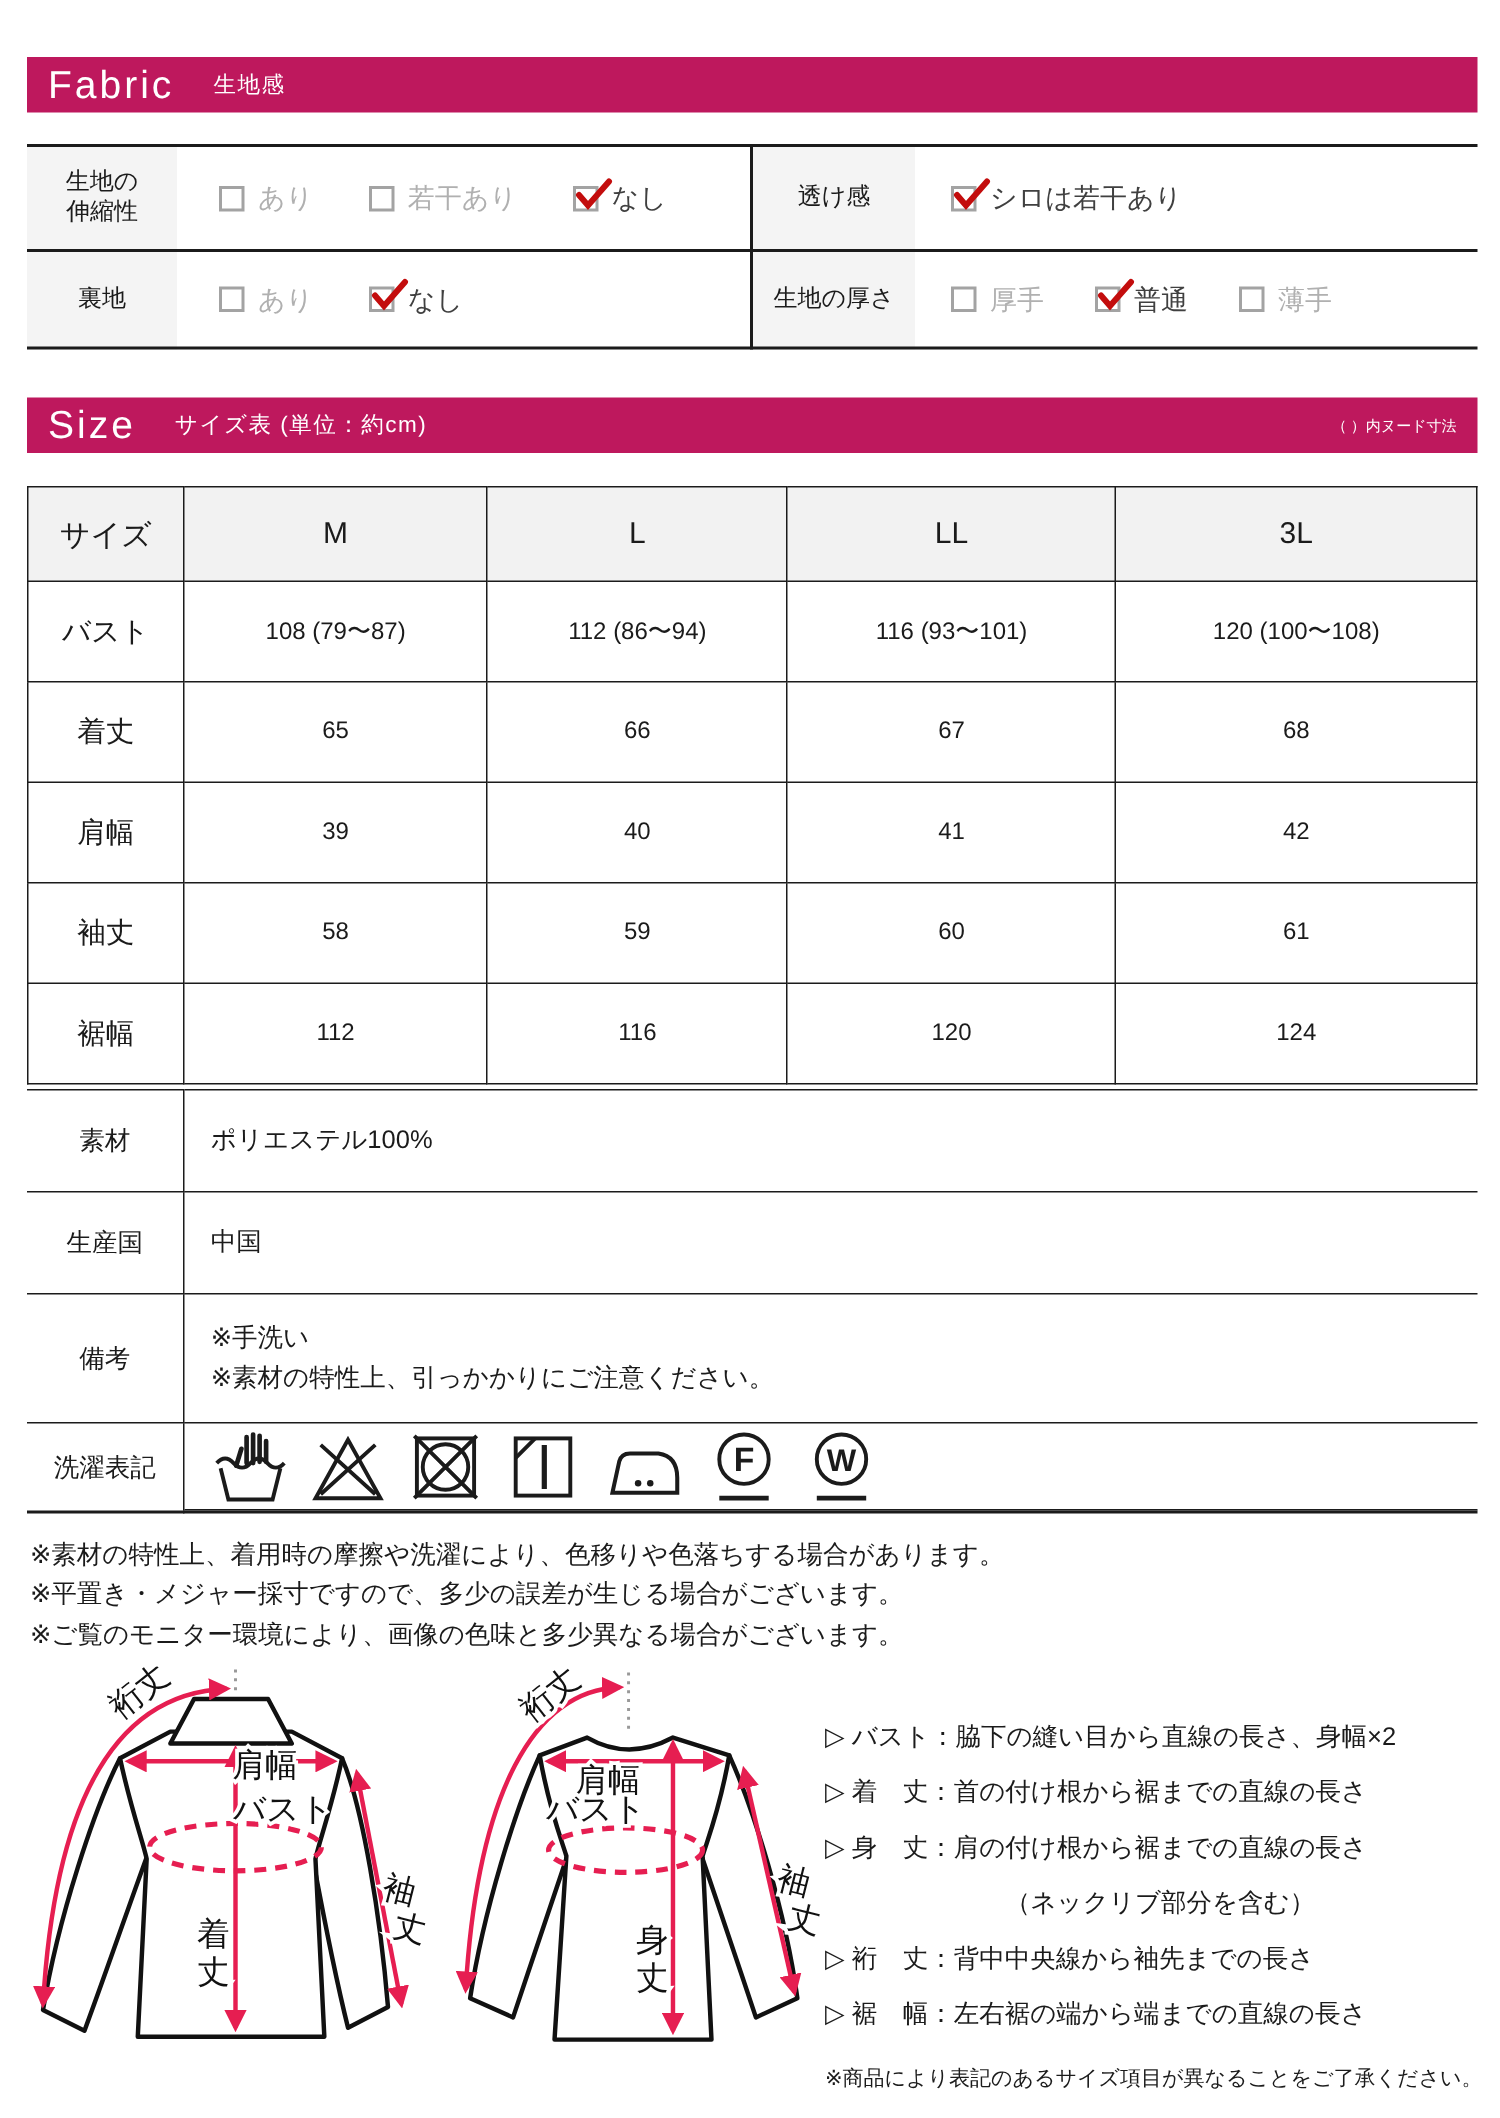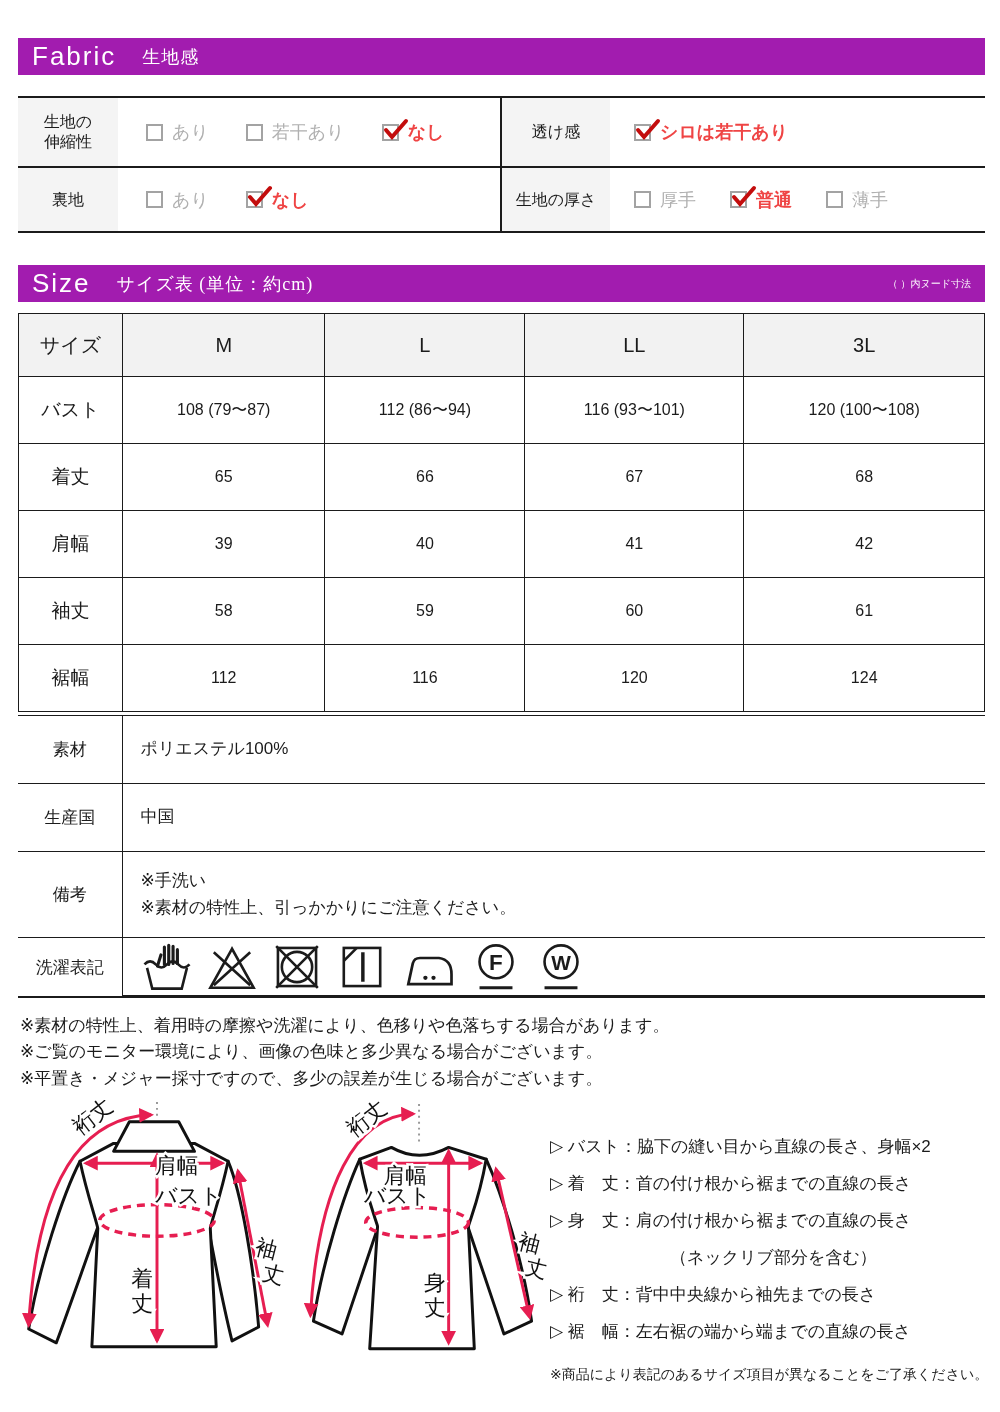--- a/index.html
+++ b/index.html
@@ -4,42 +4,42 @@
 <style>
   * { box-sizing: border-box; margin: 0; padding: 0; }
   body {
     width: 1000px; height: 1412px; overflow: hidden;
     background: #fff; color: #1b1b1b;
     font-family: "Liberation Sans", "DejaVu Sans", sans-serif;
   }
   .wrap { padding: 38px 15px 0 18px; }
 
   
-  .bar { background: #a21caf; color: #fff; height: 37px; display: flex; align-items: center; padding: 0 14px; position: relative; }
+  .bar { background: #be185d; color: #fff; height: 37px; display: flex; align-items: center; padding: 0 14px; position: relative; }
   .bar .en { font-size: 26px; letter-spacing: 2px; font-weight: 400; }
-  .bar .ja { font-size: 18px; margin-left: 26px; letter-spacing: 1px; font-family: Liberation Serif, serif; }
+  .bar .ja { font-size: 15px; margin-left: 26px; letter-spacing: 1px; }
   .bar .right-note { position: absolute; right: 14px; font-size: 10px; }
 
   
   .fabric-table { display: grid; grid-template-columns: 100px 382px 110px 375px; grid-template-rows: 70px 65px; border-top: 2px solid #1b1b1b; margin-top: 21px; }
   .fcell { border-bottom: 2px solid #1b1b1b; display: flex; align-items: center; }
   .flabel { background: #f4f4f4; justify-content: center; text-align: center; font-size: 16px; line-height: 1.25; }
   .fdiv { border-left: 2px solid #1b1b1b; }
   .fopts { padding-left: 28px; gap: 37px; }
   .fopts.tight { gap: 34px; padding-left: 24px; }
   .opt { display: flex; align-items: center; }
   .cbx { width: 17px; height: 17px; border: 2px solid #a3a3a3; position: relative; flex: none; background: #fff; }
   .cbx svg { position: absolute; left: -1px; top: -7px; overflow: visible; }
   .opt-t { margin-left: 9px; font-size: 18px; }
   .opt.unchecked .opt-t { color: #b0b0b0; }
-  .opt.checked .opt-t { color: #ef4444; font-weight: bold; }
+  .opt.checked .opt-t { color: #404040; font-weight: normal; }
 
   
   table { border-collapse: collapse; width: 100%; }
-  .size-table { margin-top: 11px; }
+  .size-table { margin-top: 22px; }
   .size-table th, .size-table td { border: 1.5px solid #1b1b1b; text-align: center; font-weight: 400; }
   .size-table thead th { background: #f2f2f2; height: 63px; font-size: 20px; }
   .size-table .col-label { width: 104px; }
   .size-table tbody th { font-size: 19px; height: 67px; background: #fff; }
   .size-table tbody td { font-size: 16px; }
 
   
   .specs { margin-top: 3px; border-top: 1.5px solid #1b1b1b; border-bottom: 2px solid #1b1b1b; }
   .specs td { border-bottom: 1.5px solid #1b1b1b; }
   .specs .slabel { width: 104px; text-align: center; font-size: 17px; border-right: 1.5px solid #1b1b1b; }
@@ -270,22 +270,22 @@
           <text x="30" y="34" font-size="24" font-weight="bold" text-anchor="middle" fill="#1b1b1b" stroke="none">W</text>
           <path d="M11,55 H49" stroke-width="3.6"></path>
         </svg>
       </td>
     </tr>
   </tbody>
     </table>
 
   <div class="notes">
     <div>※素材の特性上、着用時の摩擦や洗濯により、色移りや色落ちする場合があります。</div>
+    <div>※平置き・メジャー採寸ですので、多少の誤差が生じる場合がございます。</div>
     <div>※ご覧のモニター環境により、画像の色味と多少異なる場合がございます。</div>
-    <div>※平置き・メジャー採寸ですので、多少の誤差が生じる場合がございます。</div>
   </div>
 
   <div class="bottom">
     <div class="diagrams">
 
       <svg width="278" height="306" viewBox="0 0 280 310">
         <defs>
           <marker id="aL" viewBox="0 0 10 10" refX="8" refY="5" markerWidth="5" markerHeight="5" orient="auto-start-reverse">
             <path d="M0,0 L10,5 L0,10 z" fill="#e61e51"></path>
           </marker>

